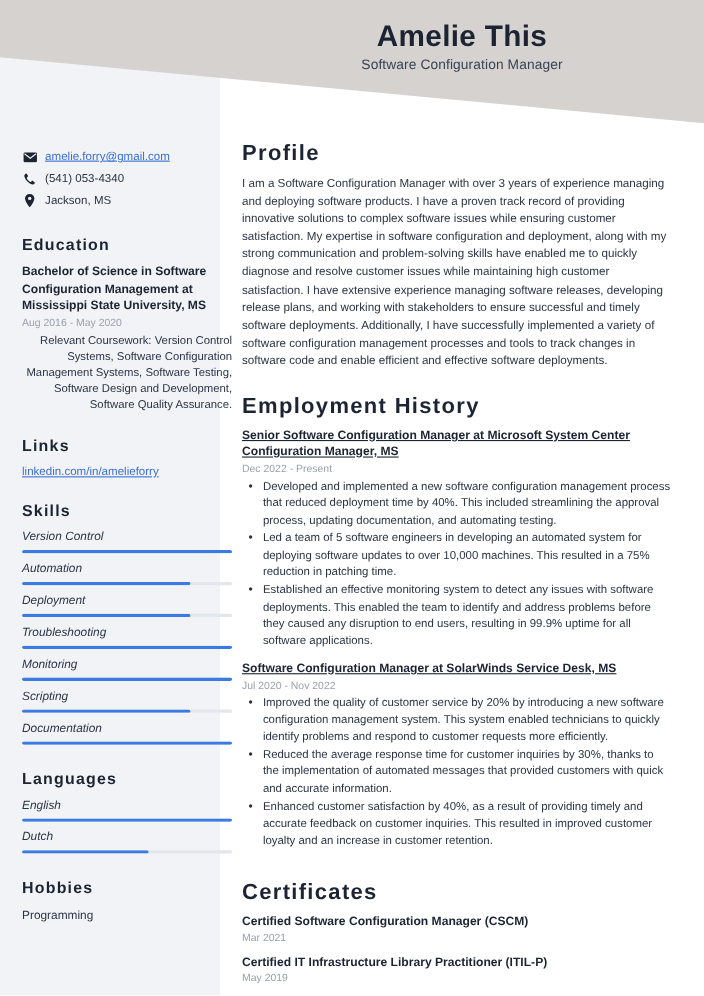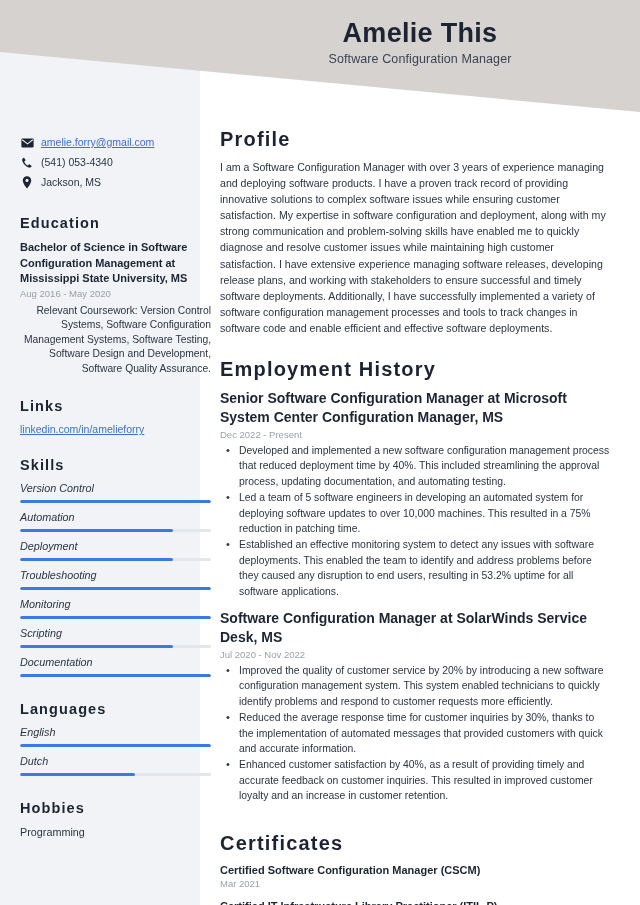--- a/index.html
+++ b/index.html
@@ -197,24 +197,25 @@
     margin: 0 0 8px 0;
   }
   .profile-text {
     font-size: 10.6px;
     line-height: 1.52;
     color: #2b3445;
     margin-bottom: 22px;
   }
   .job { margin-bottom: 4px; }
   .job-head {
-    font-size: 14px;
+    font-size: 11px;
     font-weight: bold;
     color: #1c2433;
     line-height: 1.36;
+    text-decoration: underline;
   }
   .job-date {
     font-size: 9.5px;
     color: #9aa0ab;
     margin-top: 2px;
     margin-bottom: 3px;
   }
   ul.bullets {
     margin: 0 0 10px 0;
     padding-left: 17px;
@@ -402,21 +403,21 @@
 
     <div>
       <div class="main-heading">Employment History</div>
       <div id="jobs-list">
           <div class="job">
             <div class="job-head">Senior Software Configuration Manager at Microsoft System Center Configuration Manager, MS</div>
             <div class="job-date">Dec 2022 - Present</div>
             <ul class="bullets">
               <li>Developed and implemented a new software configuration management process that reduced deployment time by 40%. This included streamlining the approval process, updating documentation, and automating testing.</li>
               <li>Led a team of 5 software engineers in developing an automated system for deploying software updates to over 10,000 machines. This resulted in a 75% reduction in patching time.</li>
-              <li>Established an effective monitoring system to detect any issues with software deployments. This enabled the team to identify and address problems before they caused any disruption to end users, resulting in 53.2% uptime for all software applications.</li>
+              <li>Established an effective monitoring system to detect any issues with software deployments. This enabled the team to identify and address problems before they caused any disruption to end users, resulting in 99.9% uptime for all software applications.</li>
             </ul>
           </div>
           <div class="job">
             <div class="job-head">Software Configuration Manager at SolarWinds Service Desk, MS</div>
             <div class="job-date">Jul 2020 - Nov 2022</div>
             <ul class="bullets">
               <li>Improved the quality of customer service by 20% by introducing a new software configuration management system. This system enabled technicians to quickly identify problems and respond to customer requests more efficiently.</li>
               <li>Reduced the average response time for customer inquiries by 30%, thanks to the implementation of automated messages that provided customers with quick and accurate information.</li>
               <li>Enhanced customer satisfaction by 40%, as a result of providing timely and accurate feedback on customer inquiries. This resulted in improved customer loyalty and an increase in customer retention.</li>
             </ul>

